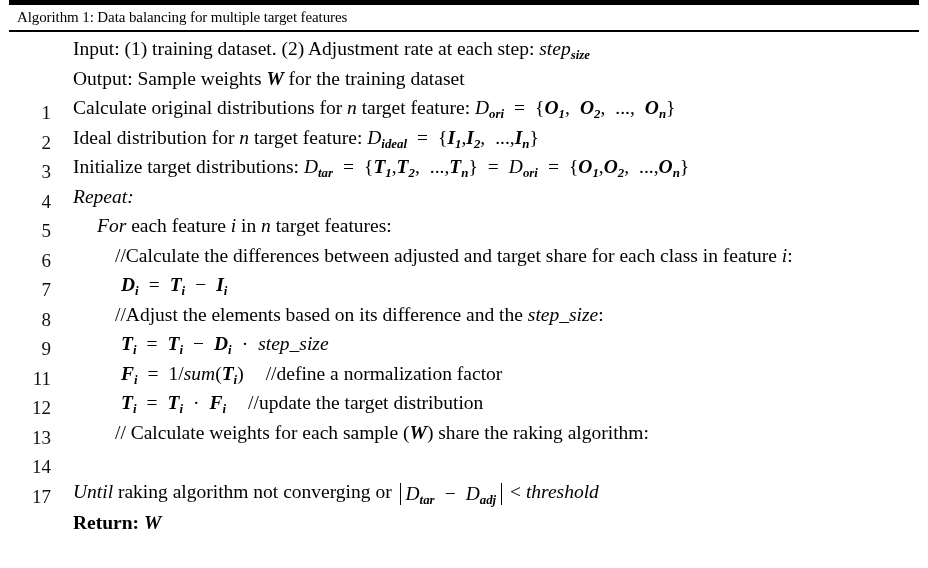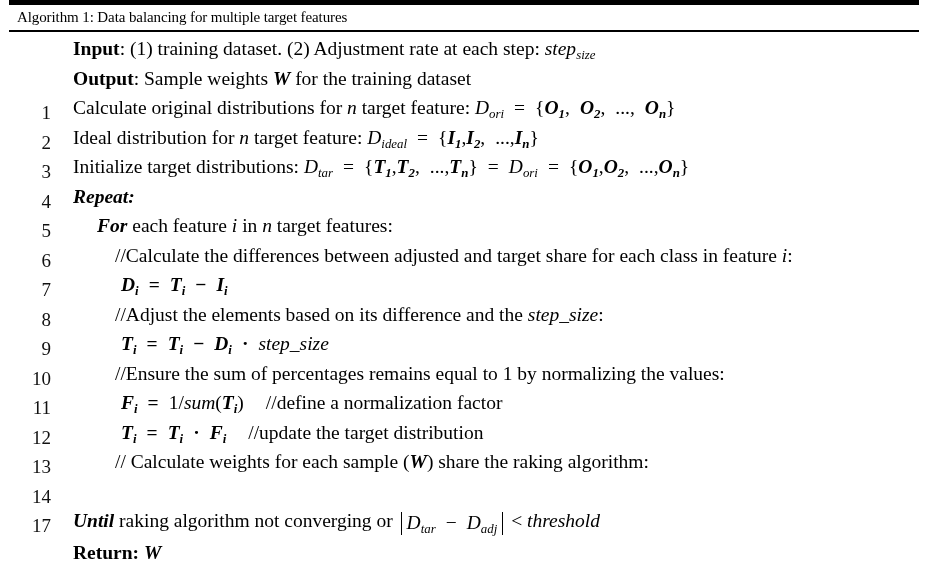--- a/index.html
+++ b/index.html
@@ -69,33 +69,33 @@
   }
 
   .content {
     padding-left: 64px;
     white-space: nowrap;
   }
   .content.ind1 { padding-left: 88px; }
   .content.ind2 { padding-left: 106px; }
   .content.ind3 { padding-left: 112px; text-align: center; }
 
-  b, .b { font-weight: bold; }
+  b, .b { font-weight: normal; }
   i, .i { font-style: italic; }
-  .bi { font-weight: bold; font-style: italic; }
+  .bi { font-weight: normal; font-style: italic; }
 
   
   .mvar { font-style: italic; }
   .mbold { font-style: italic; font-weight: bold; }
 
   sub {
     font-size: 0.66em;
     vertical-align: -0.28em;
     font-style: italic;
-    font-weight: normal;
+    font-weight: bold;
     line-height: 0;
   }
   .mbold sub { font-weight: bold; }
 
   .abs {
     display: inline-block;
     border-left: 1.6px solid #000;
     border-right: 1.6px solid #000;
     padding: 1px 5px 2px 5px;
     margin: 0 3px;
@@ -173,24 +173,20 @@
     <div class="line">
       <span class="lineno">8</span>
       <span class="content ind2"><span>//Adjust the elements based on its difference and the </span><span class="i">step_size</span><span>:</span></span>
     </div>
 
     <div class="line">
       <span class="lineno">9</span>
       <span class="content ind3"><span class="mbold"><span>T</span><sub>i</sub></span><span class="sp"></span><b>=</b><span class="sp"></span><span class="mbold"><span>T</span><sub>i</sub></span><span class="sp"></span><b>−</b><span class="sp"></span><span class="mbold"><span>D</span><sub>i</sub></span><span class="sp"></span><b>·</b><span class="sp"></span><span class="i">step_size</span></span>
     </div>
 
-    <div class="line">
-      <span class="lineno">10</span>
-      <span class="content ind2">//Ensure the sum of percentages remains equal to 1 by normalizing the values:</span>
-    </div>
 
     <div class="line">
       <span class="lineno">11</span>
       <span class="content ind3"><span class="mbold"><span>F</span><sub>i</sub></span><span class="sp"></span><b>=</b><span class="sp"></span><span>1/</span><span class="i">sum</span><span>(</span><span class="mbold"><span>T</span><sub>i</sub></span><span>)</span><span class="sp-wide"></span><span>//define a normalization factor</span></span>
     </div>
 
     <div class="line">
       <span class="lineno">12</span>
       <span class="content ind3"><span class="mbold"><span>T</span><sub>i</sub></span><span class="sp"></span><b>=</b><span class="sp"></span><span class="mbold"><span>T</span><sub>i</sub></span><span class="sp"></span><b>·</b><span class="sp"></span><span class="mbold"><span>F</span><sub>i</sub></span><span class="sp-wide"></span><span>//update the target distribution</span></span>
     </div>

